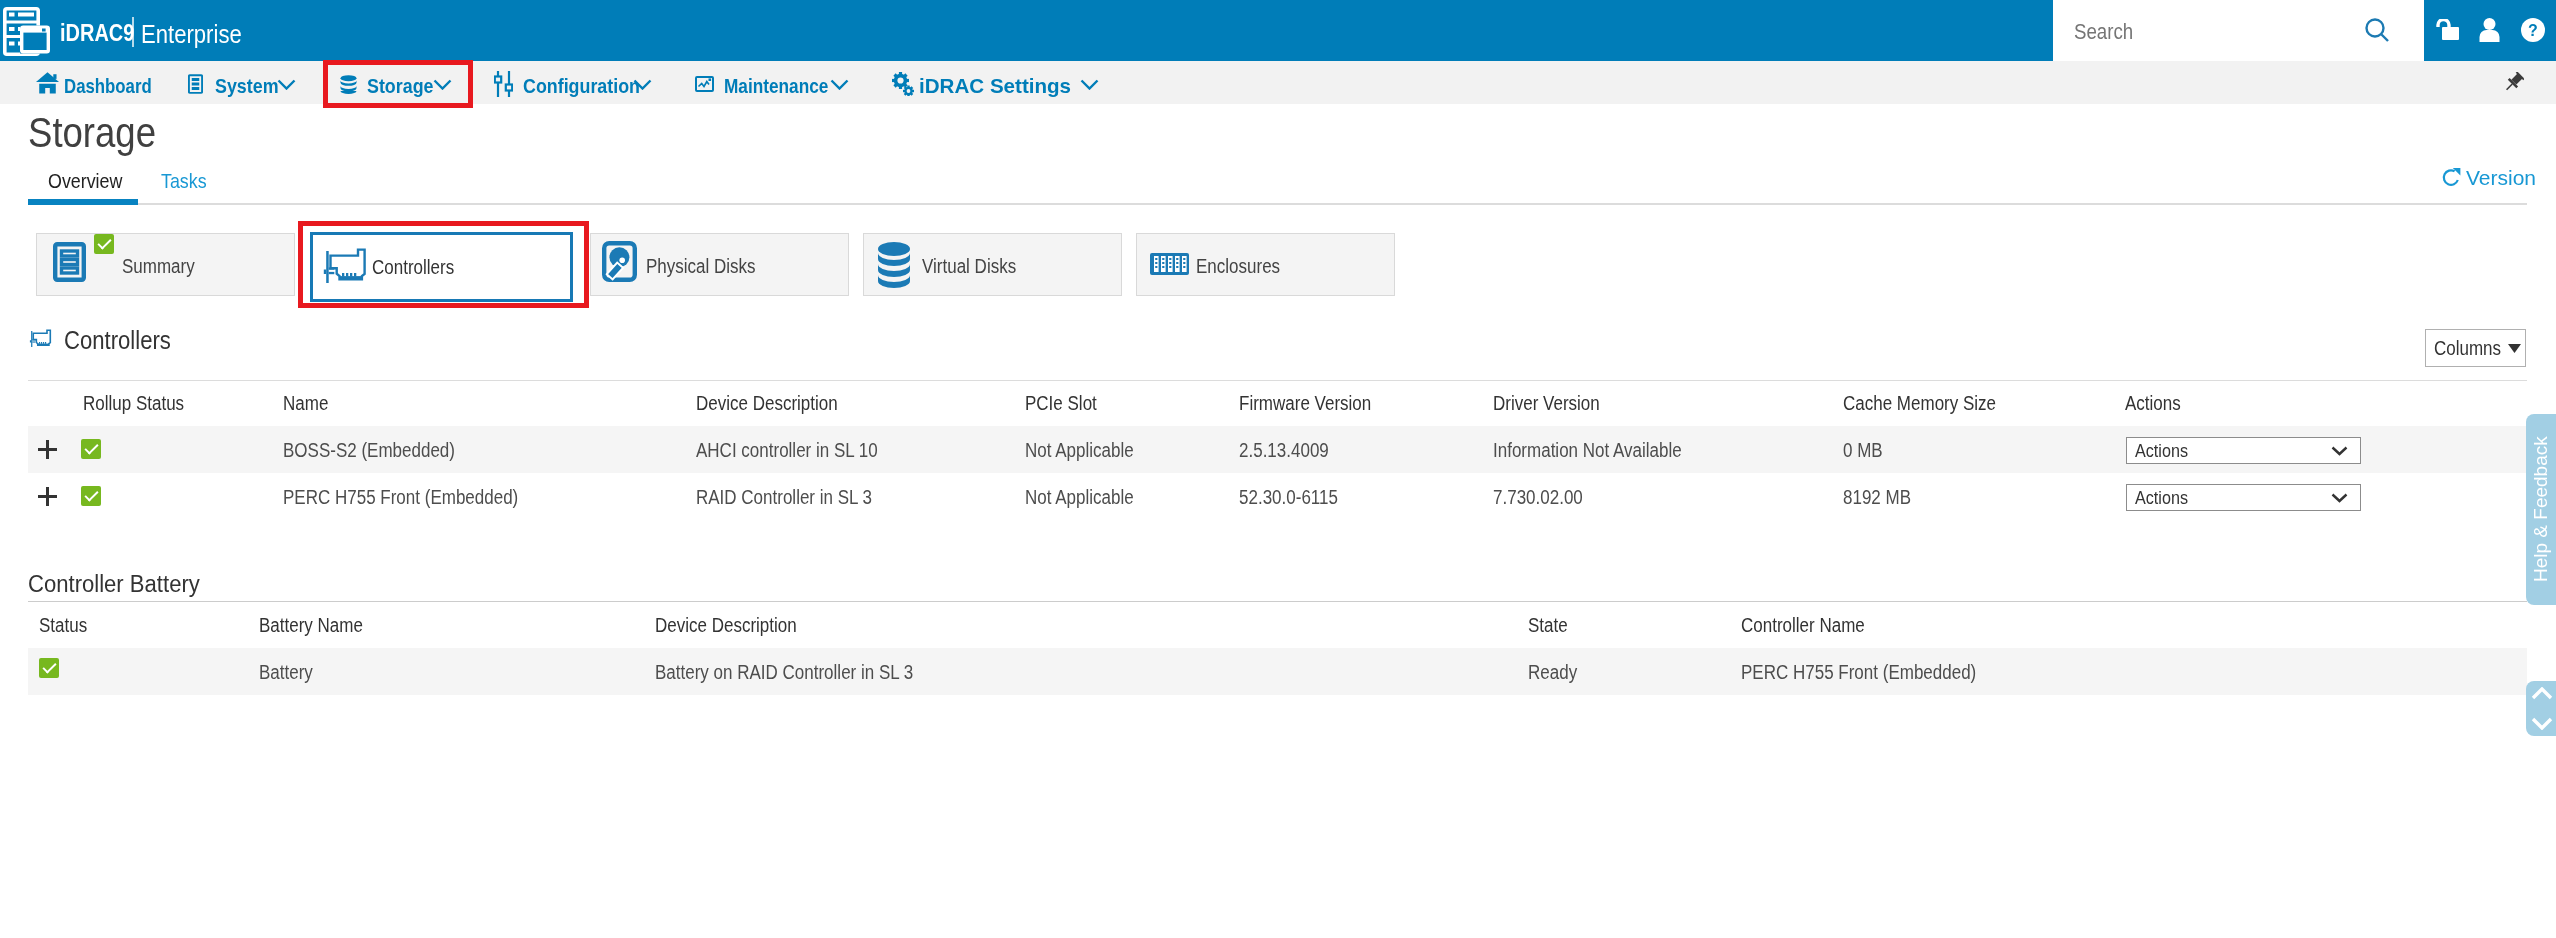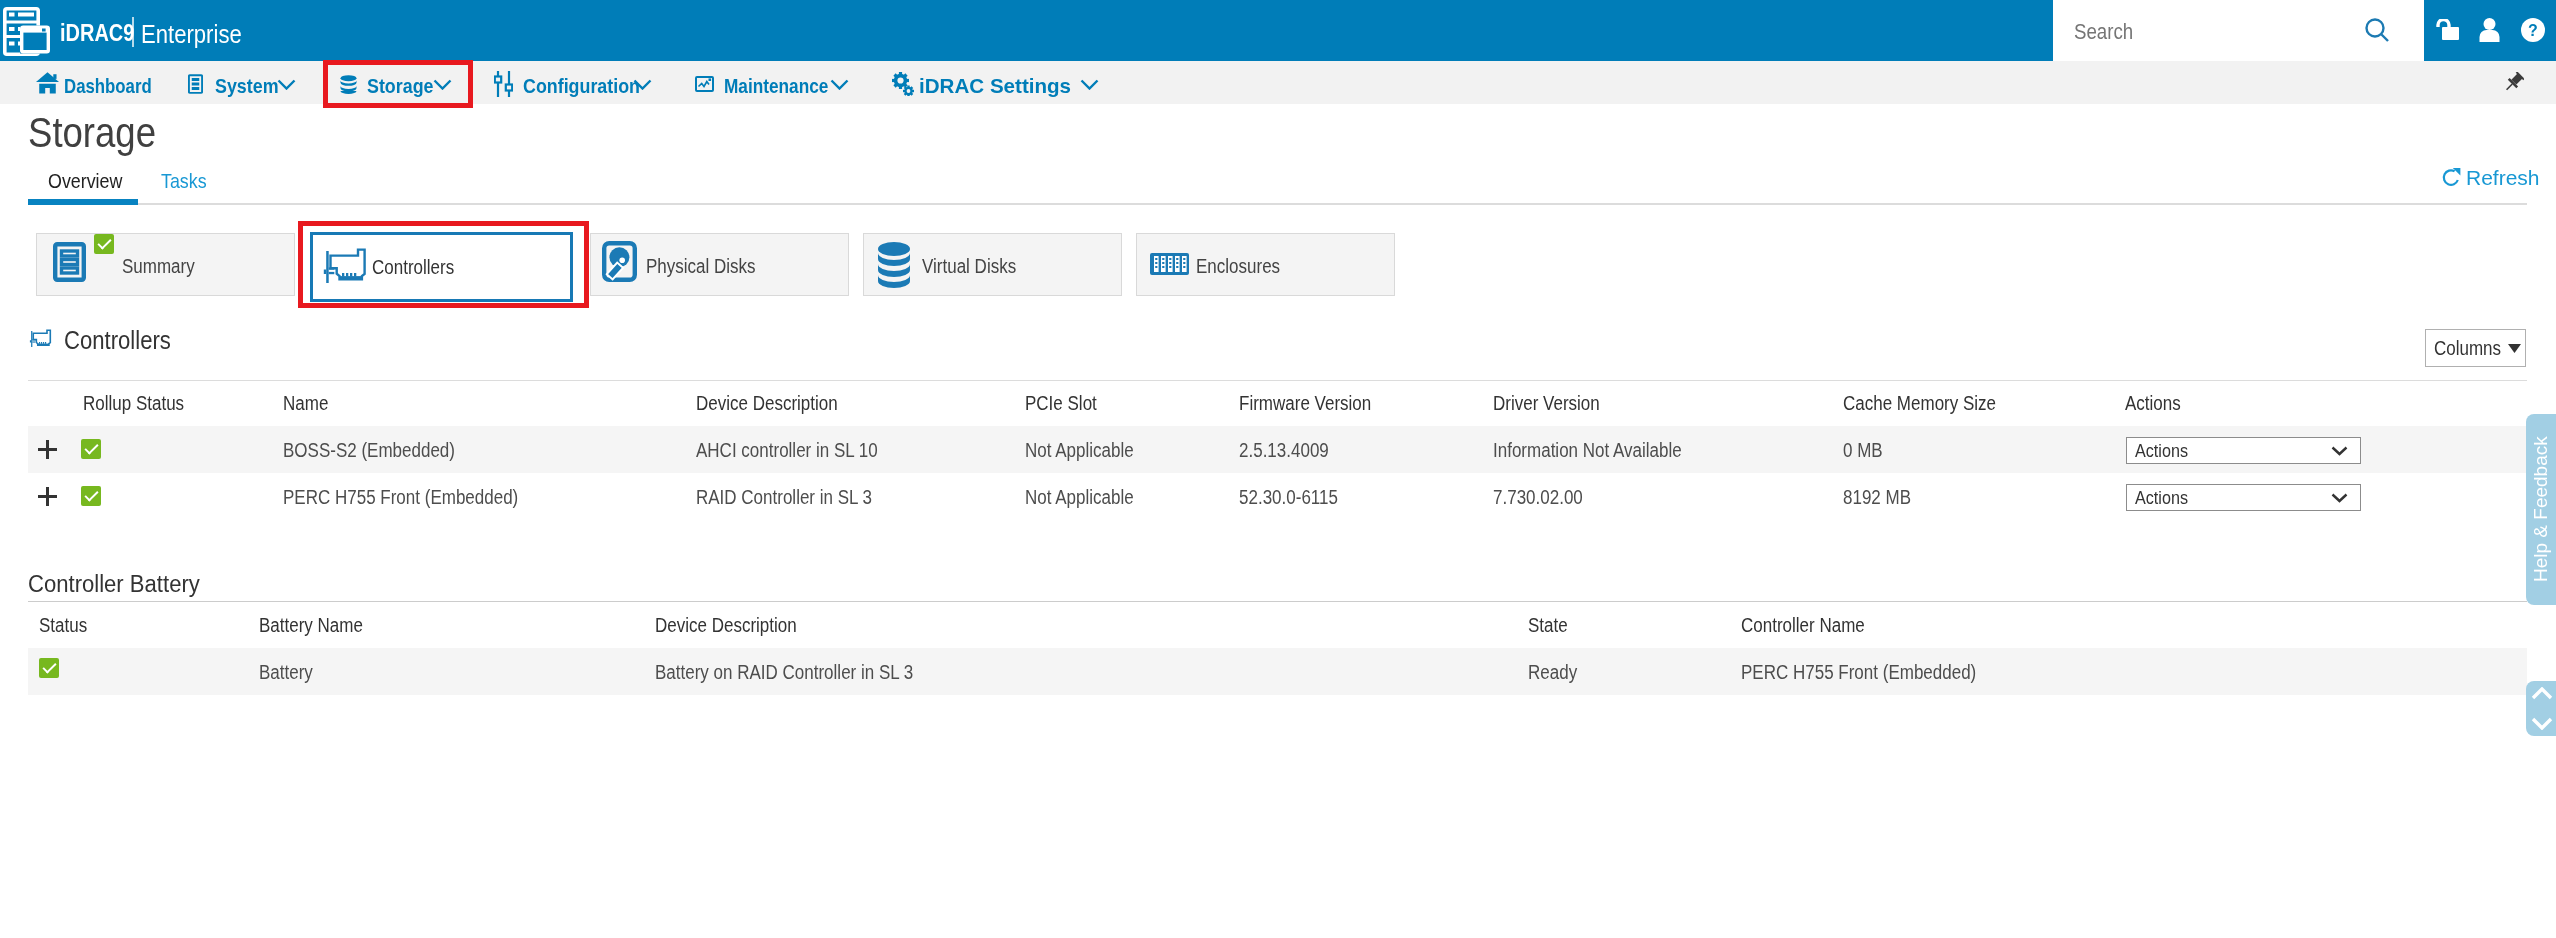--- a/index.html
+++ b/index.html
@@ -166,21 +166,21 @@
 
 <div class="abs sx" style="left:48px;top:169px;font-size:21px;color:#222;">Overview</div>
 <div class="abs sx" style="left:161px;top:169px;font-size:21px;color:#1898d4;">Tasks</div>
 <div class="abs" style="left:28px;top:203px;width:2499px;height:2px;background:#dcdcdc;"></div>
 <div class="abs" style="left:28px;top:199px;width:110px;height:6px;background:#0883c1;"></div>
 
 <svg class="abs" style="left:2441px;top:167px;" width="20" height="20" viewBox="0 0 20 20">
   <path d="M16.8 13 A7.2 7.2 0 1 1 13.6 4.3" fill="none" stroke="#1898d4" stroke-width="2.2"></path>
   <path d="M11.8 1 L19.4 1 L19.4 8.4 Z" fill="#1898d4"></path>
 </svg>
-<div class="abs" style="left:2466px;top:166px;font-size:21px;color:#1898d4;white-space:nowrap;">Refresh</div>
+<div class="abs" style="left:2466px;top:166px;font-size:21px;color:#1898d4;white-space:nowrap;">Version</div>
 
 <div class="abs card" style="left:36px;top:233px;width:259px;height:63px;"></div>
 <svg class="abs" style="left:53px;top:242px;" width="33" height="40" viewBox="0 0 33 40">
   <rect x="2.2" y="2.2" width="28.6" height="35.6" rx="2" fill="none" stroke="#1b7ab5" stroke-width="4.4"></rect>
   <rect x="8.5" y="9" width="16" height="5" fill="none" stroke="#1b7ab5" stroke-width="3.4"></rect>
   <rect x="8.5" y="17.5" width="16" height="5" fill="none" stroke="#1b7ab5" stroke-width="3.4"></rect>
   <rect x="8.5" y="26" width="16" height="5" fill="none" stroke="#1b7ab5" stroke-width="3.4"></rect>
 </svg>
 <div class="abs chk" style="left:94px;top:234px;"></div>
 <div class="abs sx cardlbl" style="left:122px;top:255px;">Summary</div>

